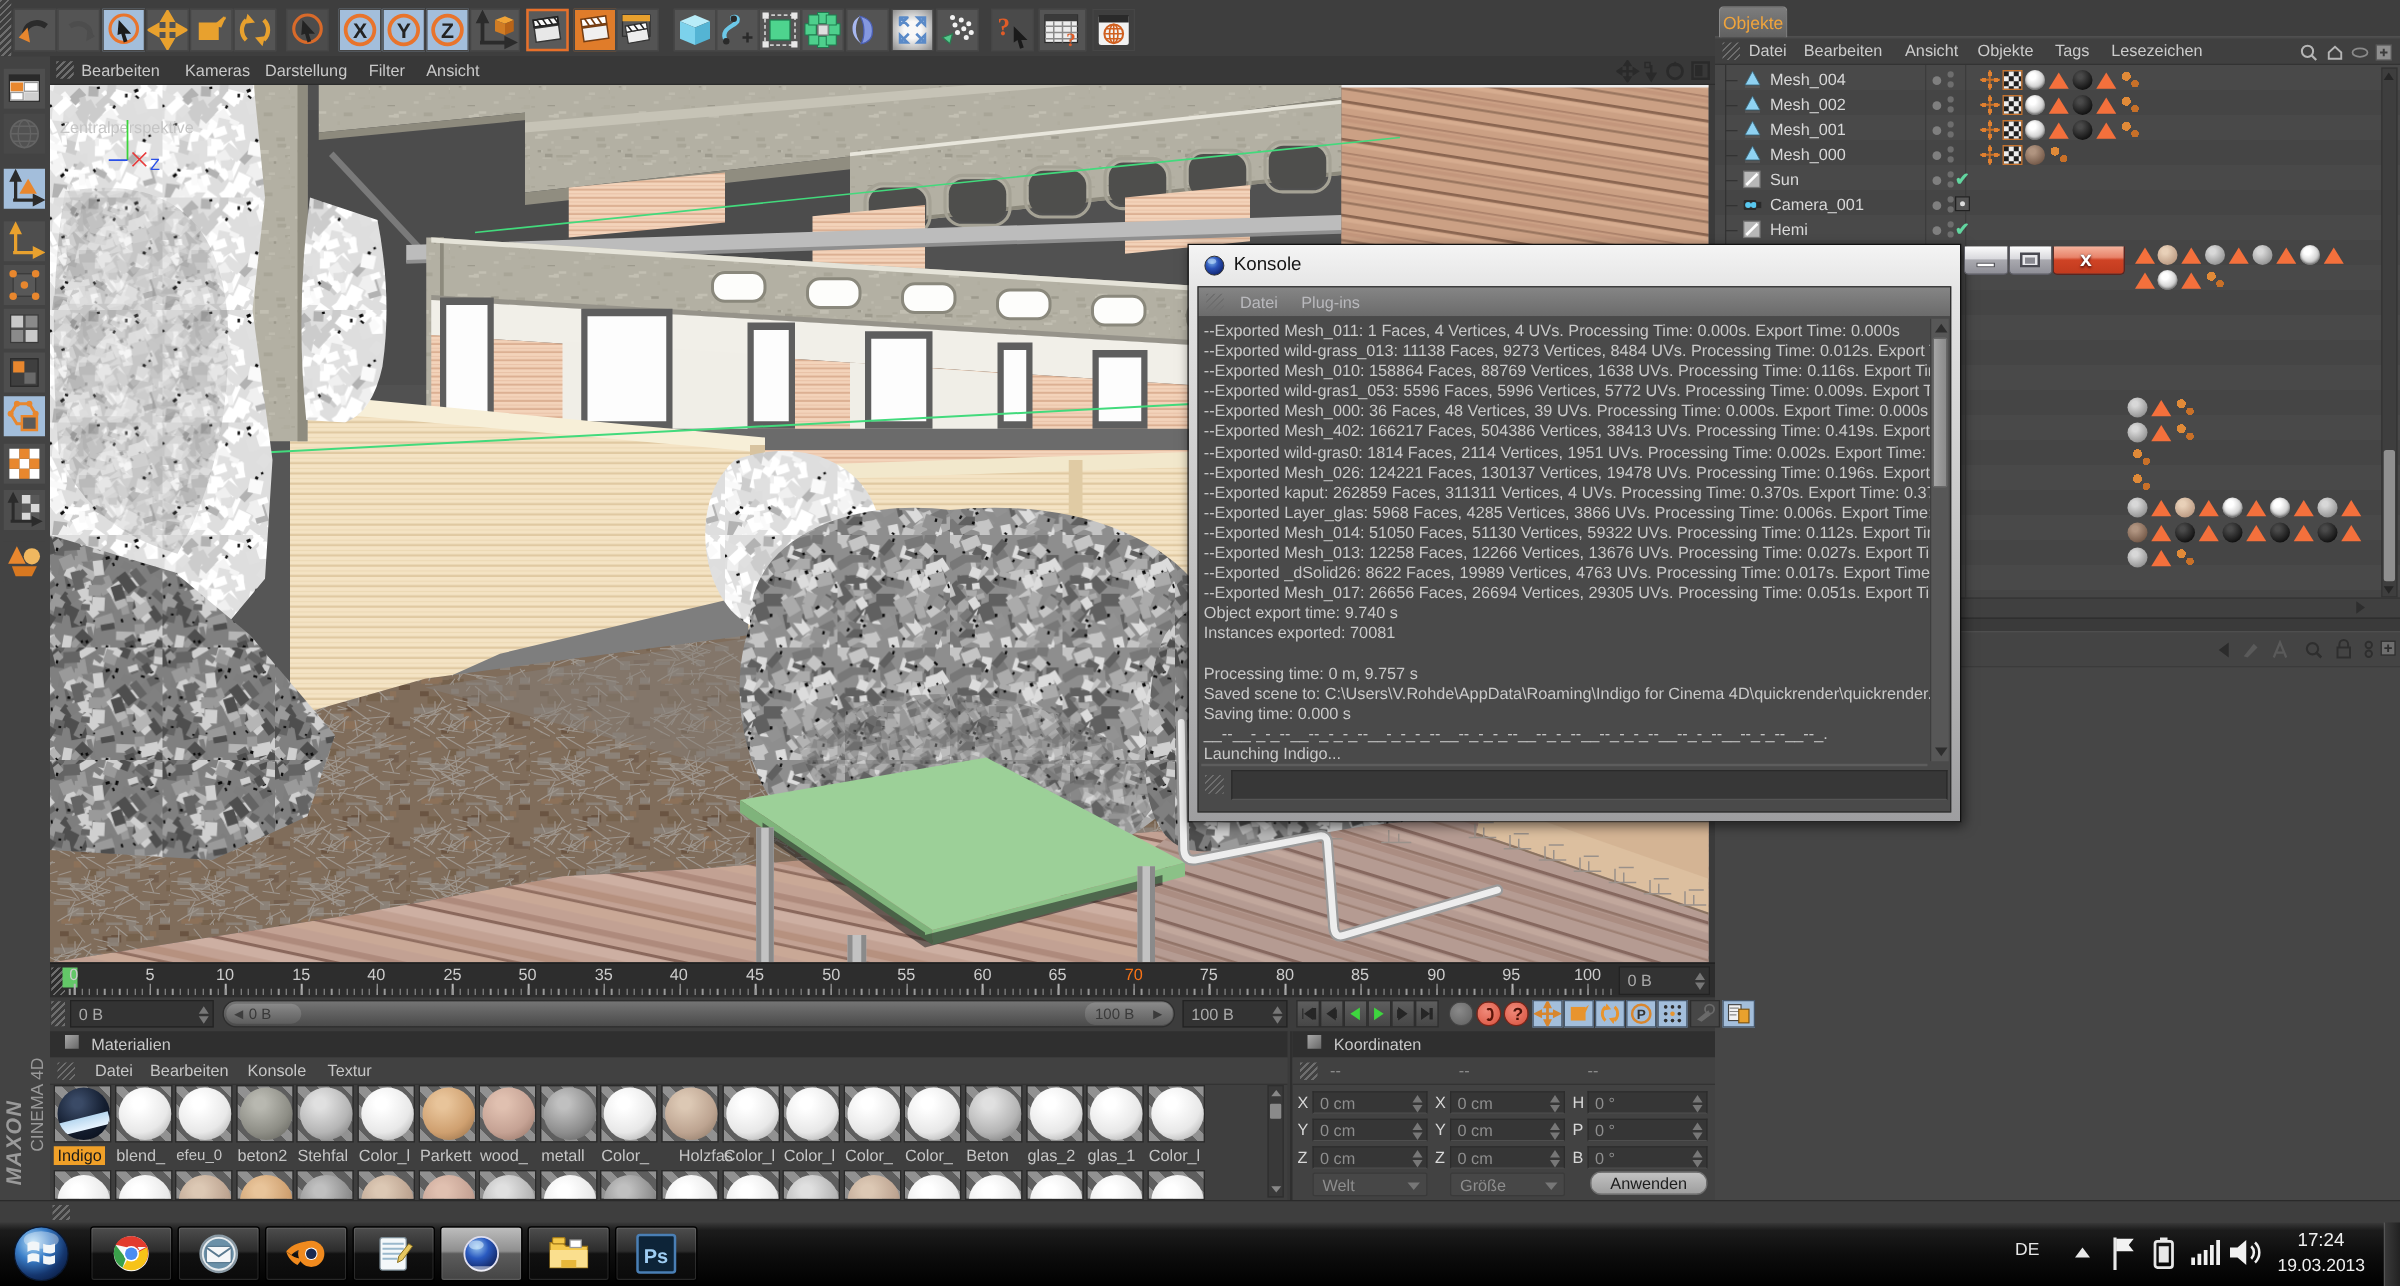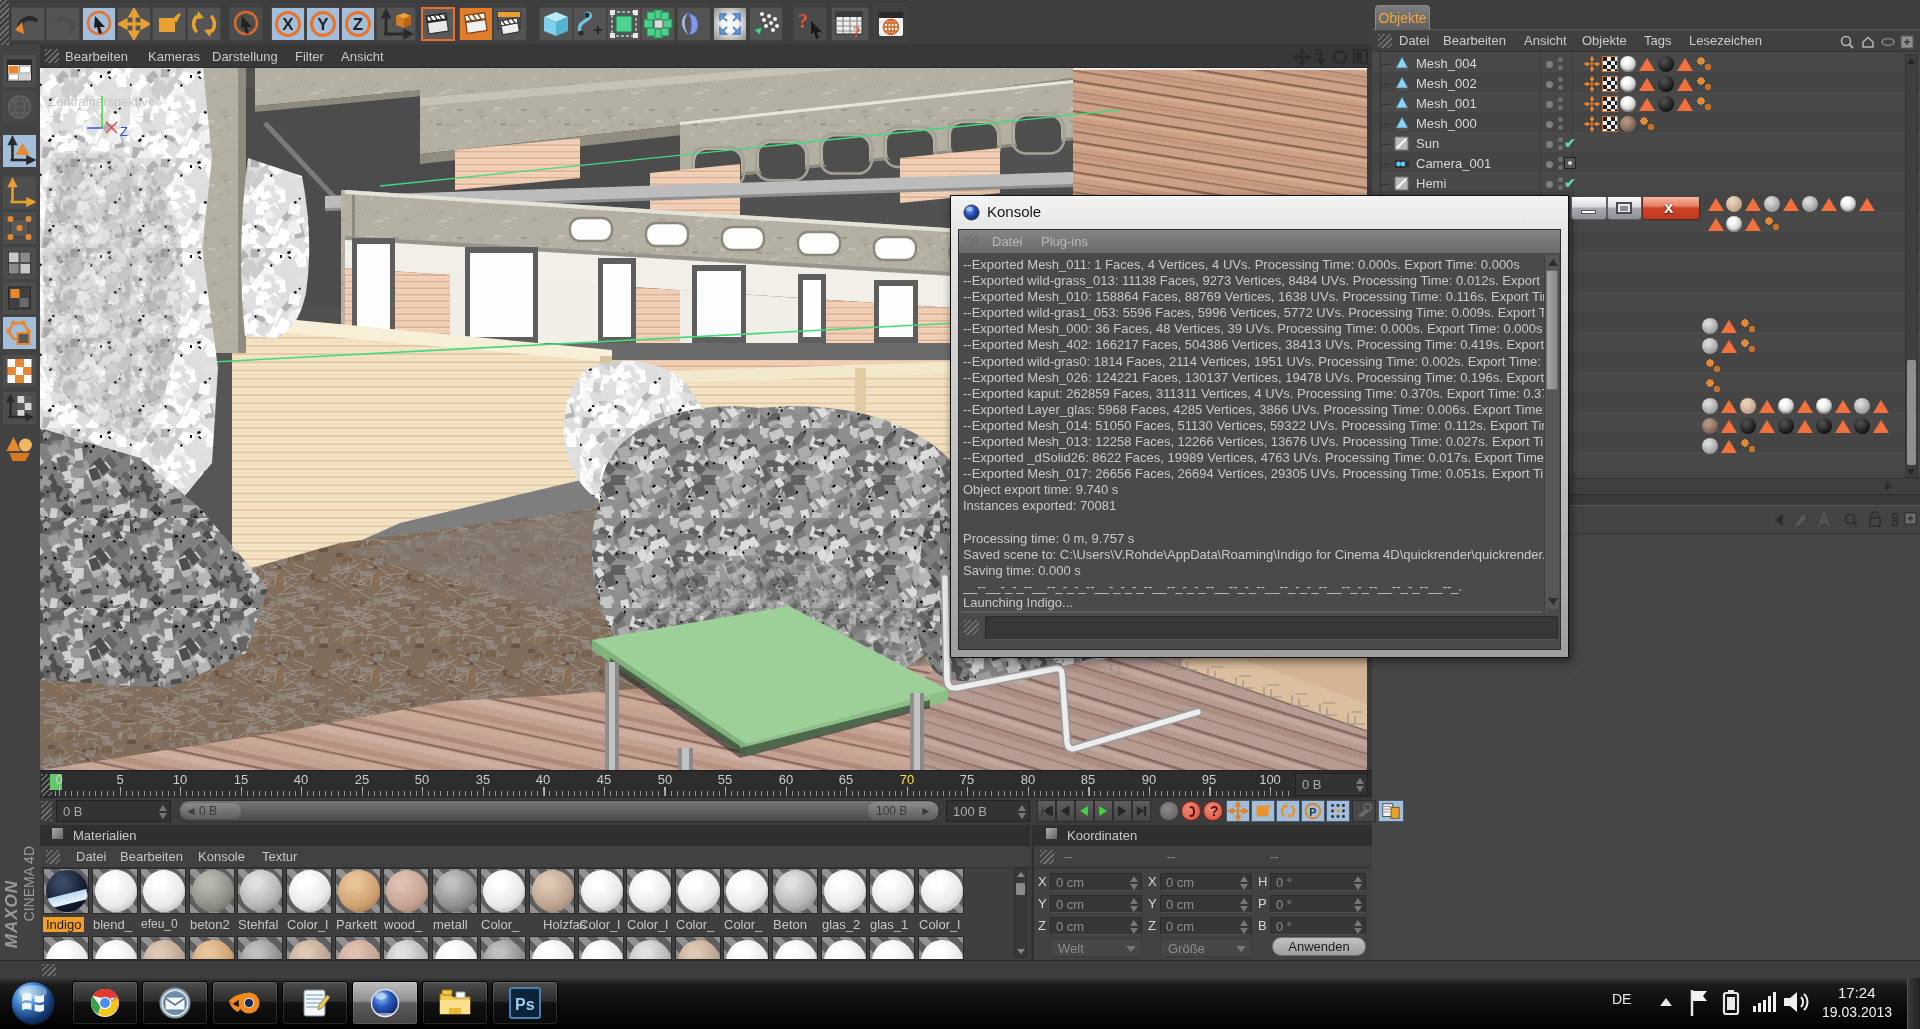--- a/index.html
+++ b/index.html
@@ -1566,21 +1566,21 @@
           <span style="position:absolute;left:248px;top:1px;font-size:13px;color:#ccc;transform:translateX(-50%);">40</span>
           <span style="position:absolute;left:309px;top:1px;font-size:13px;color:#ccc;transform:translateX(-50%);">25</span>
           <span style="position:absolute;left:369px;top:1px;font-size:13px;color:#ccc;transform:translateX(-50%);">50</span>
           <span style="position:absolute;left:430px;top:1px;font-size:13px;color:#ccc;transform:translateX(-50%);">35</span>
           <span style="position:absolute;left:490px;top:1px;font-size:13px;color:#ccc;transform:translateX(-50%);">40</span>
           <span style="position:absolute;left:551px;top:1px;font-size:13px;color:#ccc;transform:translateX(-50%);">45</span>
           <span style="position:absolute;left:612px;top:1px;font-size:13px;color:#ccc;transform:translateX(-50%);">50</span>
           <span style="position:absolute;left:672px;top:1px;font-size:13px;color:#ccc;transform:translateX(-50%);">55</span>
           <span style="position:absolute;left:733px;top:1px;font-size:13px;color:#ccc;transform:translateX(-50%);">60</span>
           <span style="position:absolute;left:793px;top:1px;font-size:13px;color:#ccc;transform:translateX(-50%);">65</span>
-          <span style="position:absolute;left:854px;top:1px;font-size:13px;color:#fde047;transform:translateX(-50%);">70</span>
+          <span style="position:absolute;left:854px;top:1px;font-size:13px;color:#f97316;transform:translateX(-50%);">70</span>
           <span style="position:absolute;left:914px;top:1px;font-size:13px;color:#ccc;transform:translateX(-50%);">75</span>
           <span style="position:absolute;left:975px;top:1px;font-size:13px;color:#ccc;transform:translateX(-50%);">80</span>
           <span style="position:absolute;left:1035px;top:1px;font-size:13px;color:#ccc;transform:translateX(-50%);">85</span>
           <span style="position:absolute;left:1096px;top:1px;font-size:13px;color:#ccc;transform:translateX(-50%);">90</span>
           <span style="position:absolute;left:1156px;top:1px;font-size:13px;color:#ccc;transform:translateX(-50%);">95</span>
           <span style="position:absolute;left:1217px;top:1px;font-size:13px;color:#ccc;transform:translateX(-50%);">100</span>
         </div>
 
     </div>
     <div style="position:absolute;left:1255px;top:2px;width:73px;height:23px;background:#333;border:1px solid #222;color:#aaa;font-size:13px;">

